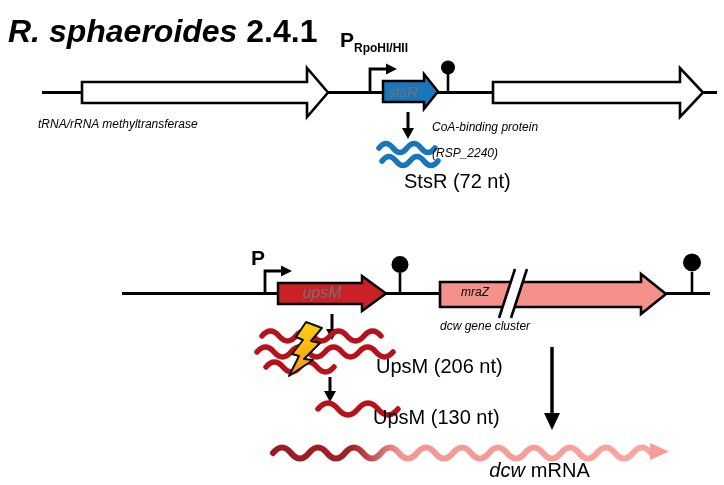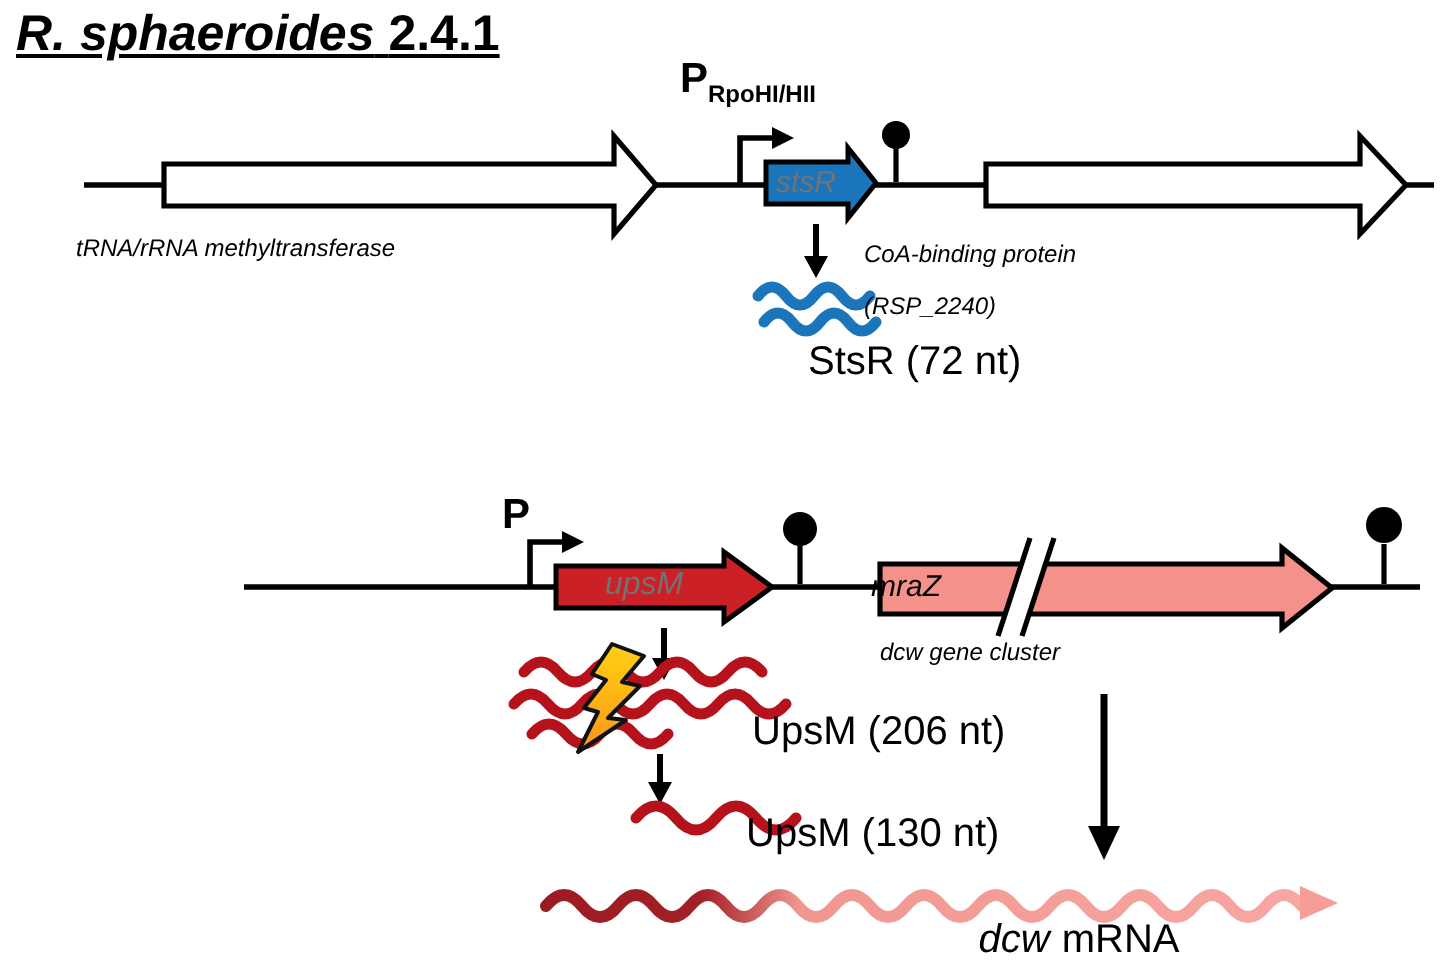--- a/index.html
+++ b/index.html
@@ -2,21 +2,21 @@
 <html><head>
 <meta charset="utf-8">
 <style>
   html,body{margin:0;padding:0;background:#fff;}
   .canvas{
     position:relative;width:724px;height:485px;background:#ffffff;
     font-family:"Liberation Sans",sans-serif;color:#000;overflow:hidden;
   }
   .canvas svg{position:absolute;left:0;top:0;}
   .lbl{position:absolute;white-space:nowrap;}
-  .title{left:8px;top:3px;font-size:25px;font-weight:bold;text-decoration:underline;}
+  .title{left:8px;top:13px;font-size:32px;font-weight:bold;}
   .title .species{font-style:italic;}
   .gene-label{font-size:12px;font-style:italic;text-align:left;line-height:26px;}
   .transcript-label{font-size:20px;}
   .promoter-label{font-weight:bold;font-size:21px;}
   .promoter-label .subscript{font-size:12px;font-weight:bold;vertical-align:-5px;letter-spacing:0px;margin-top:36px;}
   .inside-gene{color:#737373;font-weight:normal;font-style:italic;text-align:center;}
   .inside-gene.dark{color:#000;font-weight:normal;}
   .mrna-label{font-size:20px;text-align:center;}
   .mrna-label .it{font-style:italic;}
   .mrna-label .rest{margin-left:6px;margin-top:10px;}
@@ -132,21 +132,21 @@
     <div>CoA-binding protein</div>
     <div>(RSP_2240)</div>
   </div>
 
   <div class="lbl transcript-label" style="left:404px;top:170px;">StsR (72 nt)</div>
 
   <div class="lbl promoter-label" style="left:251px;top:246px;">P</div>
 
   <div class="lbl inside-gene" style="left:280px;top:284px;width:84px;font-size:16px;">upsM</div>
 
-  <div class="lbl inside-gene dark" style="left:424px;top:285px;width:58px;font-size:15px;font-style:italic;">mraZ</div>
+  <div class="lbl inside-gene dark" style="left:446px;top:285px;width:58px;font-size:12px;font-style:italic;">mraZ</div>
 
   <div class="lbl gene-label" style="left:440px;top:313px;width:226px;">dcw gene cluster</div>
 
   <div class="lbl transcript-label" style="left:376px;top:355px;">UpsM (206 nt)</div>
 
   <div class="lbl transcript-label" style="left:373px;top:406px;">UpsM (130 nt)</div>
 
   <div class="lbl mrna-label" style="left:452px;top:459px;width:175px;">
     <span class="it">dcw</span><span class="rest">mRNA</span>
   </div>

